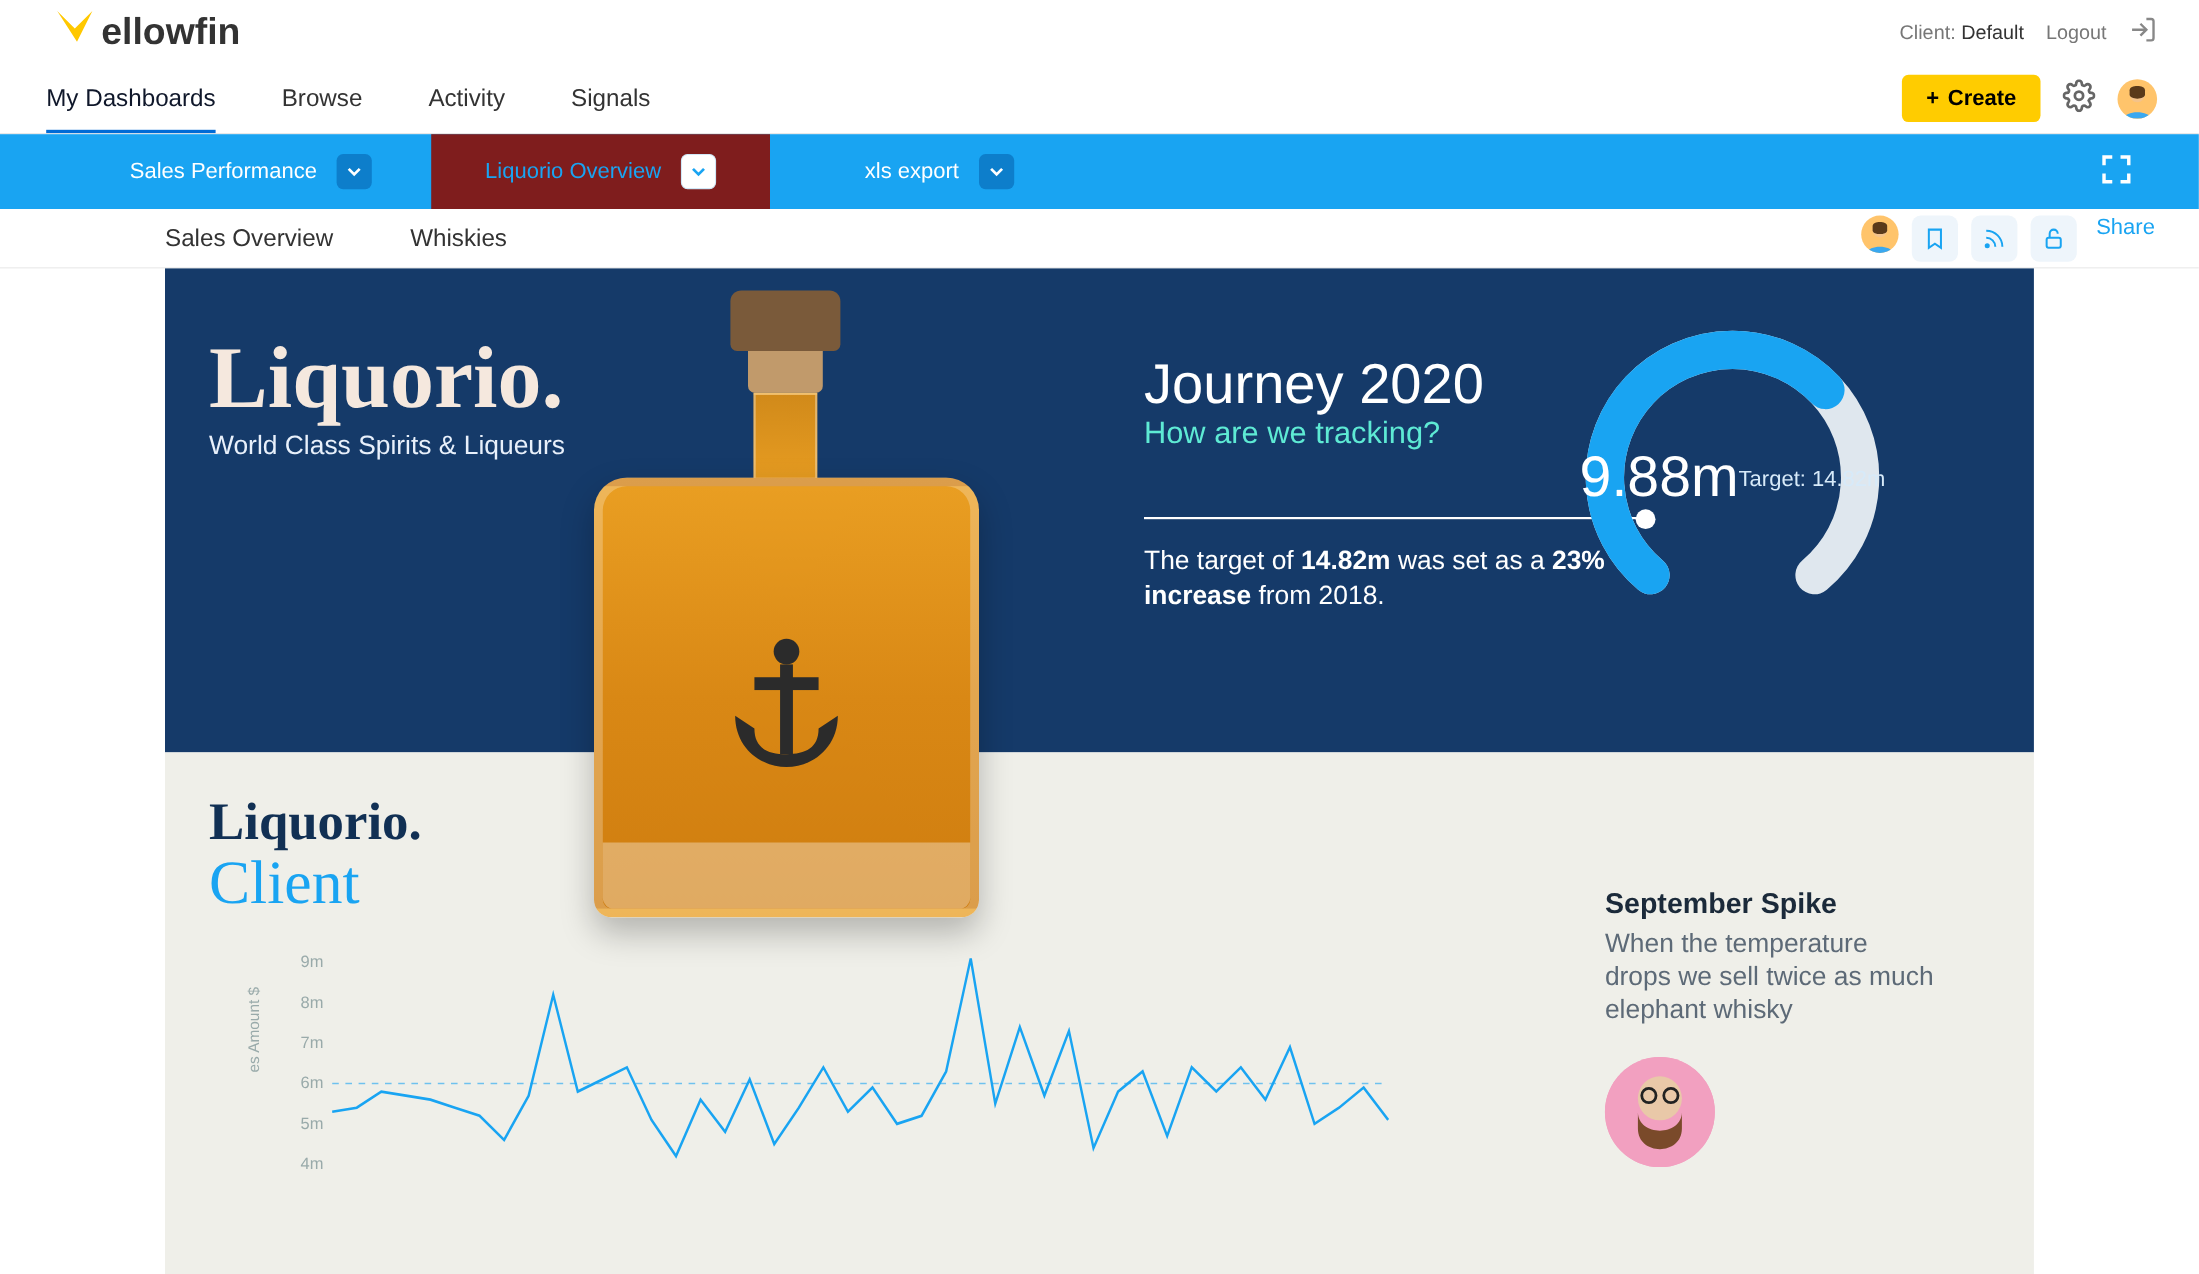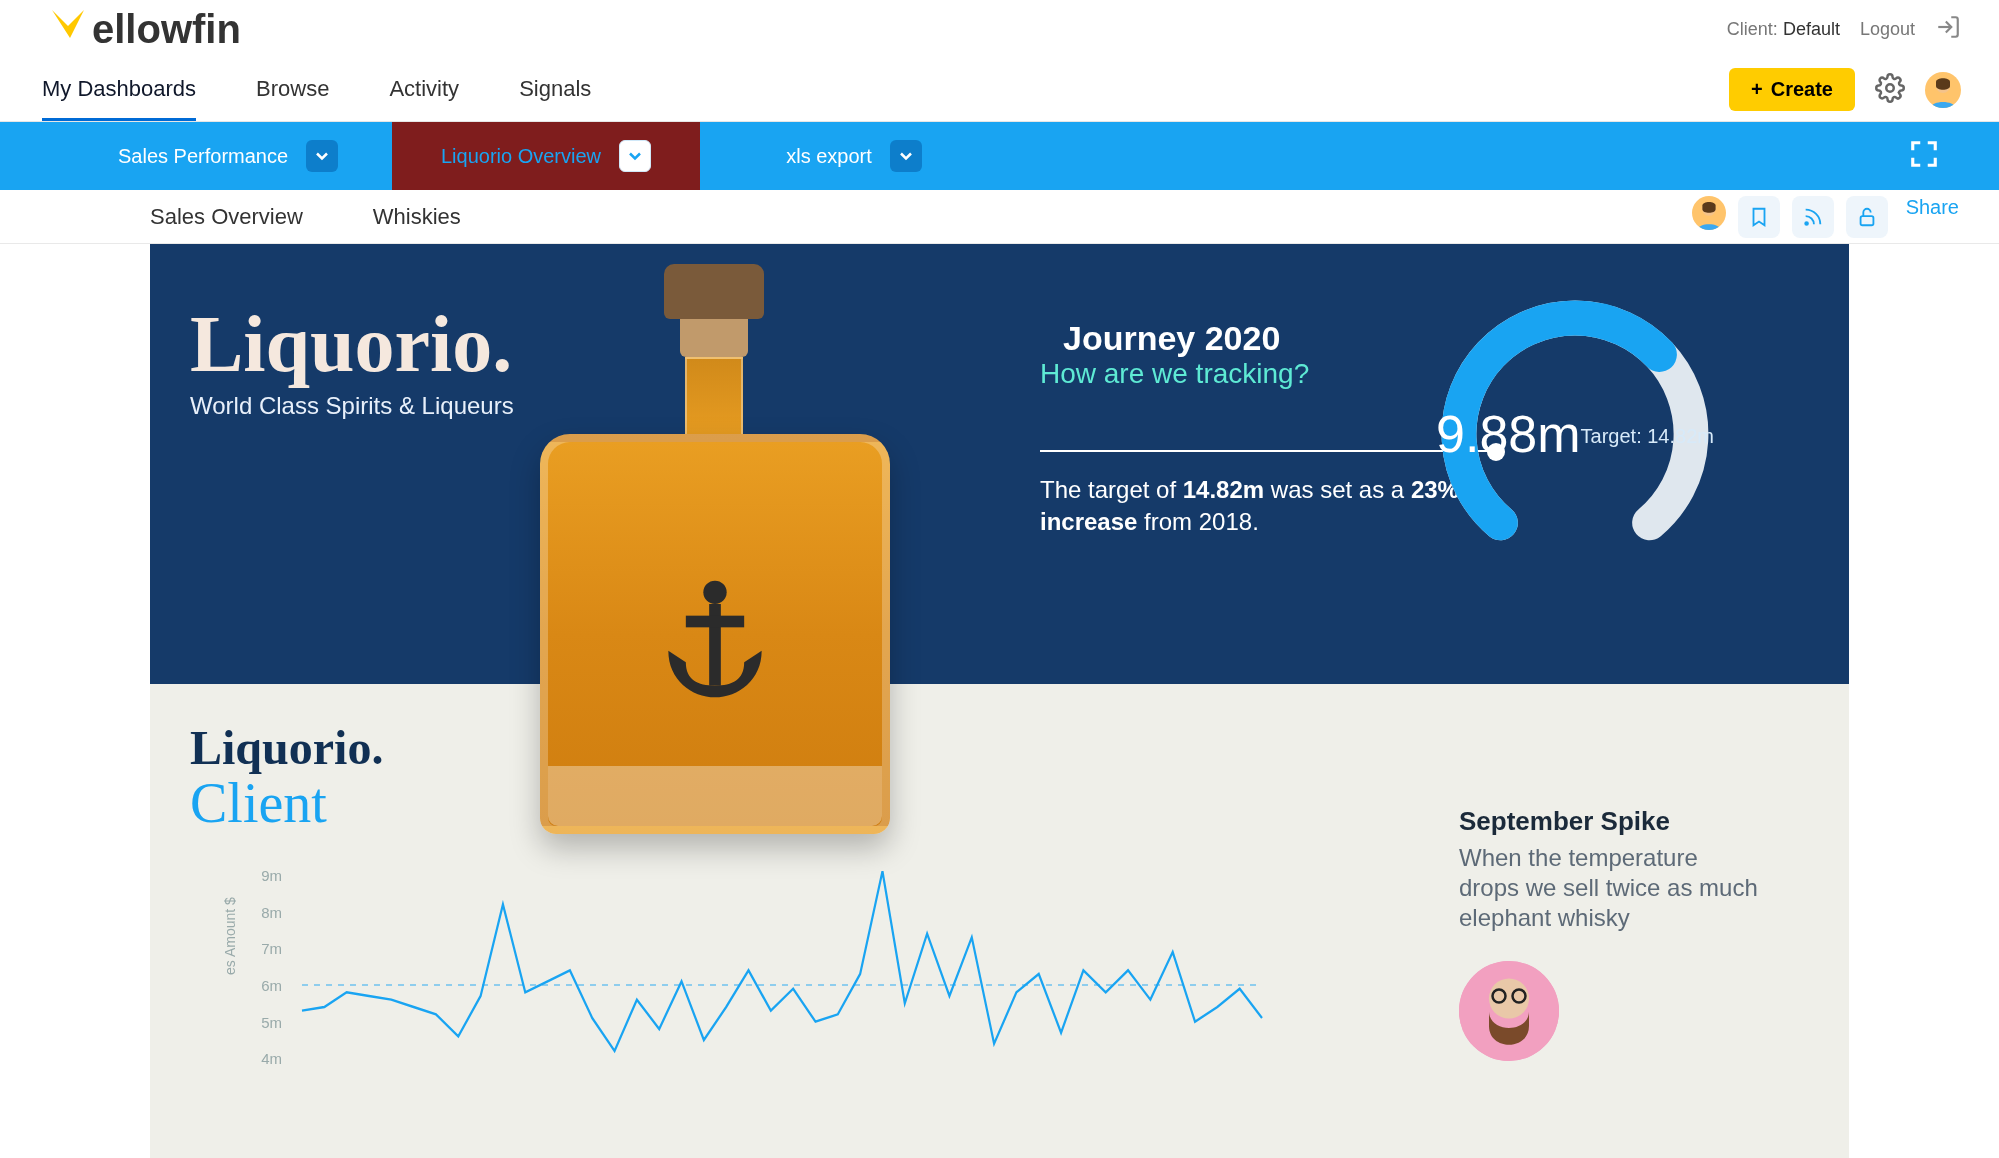--- a/index.html
+++ b/index.html
@@ -15,21 +15,21 @@
     display: flex;
     align-items: center;
     justify-content: space-between;
     height: 58px;
     padding: 0 38px 0 50px;
   }
   .logo {
     display: flex;
     align-items: center;
     gap: 6px;
-    font-size: 40px;
+    font-size: 34px;
     font-weight: 700;
     color: #333;
   }
   .logo-mark { color: #ffc800; font-size: 34px; }
   .top-right {
     display: flex; align-items: center; gap: 20px;
     font-size: 18px; color: #777;
   }
   .client-text .val { color: #333; }
   .logout-icon svg { width: 26px; height: 26px; stroke: #888; }
@@ -117,21 +117,21 @@
   }
   .cap { position:absolute; left:164px; top:0; width:100px; height:55px; background:#7a5a3a; border-radius:10px 10px 6px 6px; }
   .cork { position:absolute; left:180px; top:55px; width:68px; height:38px; background:#c19a6b; border-radius:0 0 6px 6px; }
   .neck { position:absolute; left:185px; top:93px; width:58px; height:90px; background:linear-gradient(#d18a1a,#e99e22); border:2px solid rgba(255,255,255,0.35); }
   .body { position:absolute; left:40px; top:170px; width:350px; height:400px; background:linear-gradient(#e99e22 0%, #d98815 50%, #cf7d0f 100%); border-radius:30px 30px 16px 16px; border:8px solid rgba(255,255,255,0.25); box-shadow:0 14px 30px rgba(0,0,0,0.25); }
   .body::after { content:""; position:absolute; inset:auto 0 0 0; height:60px; background:rgba(255,255,255,0.35); border-radius:0 0 10px 10px; }
   .anchor { position:absolute; left:145px; top:305px; color:#2b2b2b; }
   .anchor svg { width:140px; height:140px; fill:#2b2b2b; }
 
   .hero-right { position: absolute; left: 890px; right: 40px; top: 75px; }
-  .journey-title { font-size: 34px; font-weight: 700; margin-left: 23px; }
+  .journey-title { font-size: 51px; font-weight: 400; }
   .journey-sub { font-size: 28px; color: #5eead4; }
   .journey-line { border-top: 2px solid #fff; margin-top: 60px; width: 460px; position: relative; }
   .journey-dot { position:absolute; width:18px; height:18px; border-radius:50%; background:#fff; top:-9px; right:-5px; }
   .journey-desc { font-size: 24px; margin-top: 22px; max-width: 430px; line-height: 1.35; }
   .journey-desc b { font-weight: 700; }
 
   .gauge-wrap { position:absolute; left:calc(890px + 390px); top:45px; width:290px; height:290px; }
   .gauge-wrap svg { width:290px; height:290px; }
   .gauge-center { position:absolute; inset:0; display:flex; flex-direction:row; align-items:center; justify-content:center; }
   .gauge-value { font-size:52px; font-weight:400; }
@@ -144,21 +144,21 @@
   .panel-title { font-family: Georgia, serif; font-weight: 900; font-size: 48px; color: #113054; }
   .panel-subtitle { font-family: Georgia, serif; font-weight: 400; font-size: 56px; color: #19a4f2; margin-top:-4px; }
 
   .ann { position:absolute; right: 90px; top: 122px; width: 300px; }
   .ann-title { font-size: 26px; font-weight: 600; color: #1b2a3a; }
   .ann-body { font-size: 24px; color: #5d6a77; margin-top: 6px; line-height: 1.25; }
   .ann-avatar { margin-top: 28px; width: 100px; height: 100px; border-radius: 50%; background: #f2a0c0; display:flex; align-items:center; justify-content:center; overflow:hidden; }
 
   .chart-area { position: relative; margin-top: 40px; height: 220px; width: 1020px; margin-left: 52px; }
   .y-axis { position:absolute; left:0; top:0; bottom:0; width:58px; font-size:15px; color:#9aa; }
-  .y-axis div { position:absolute; right:18px; transform: translateY(-50%); }
+  .y-axis div { position:absolute; right:6px; transform: translateY(-50%); }
   .y-label { position:absolute; left:-20px; top:50%; transform: rotate(-90deg) translateX(10px); transform-origin:left top; font-size:14px; color:#9aa; white-space:nowrap; }
   .plot { position:absolute; left:60px; right:0; top:0; bottom:0; }
   .plot svg { width:100%; height:100%; overflow:visible; }
   .grid-dash { stroke:#19a4f2; stroke-width:1.4; stroke-dasharray:6 6; opacity:0.6; }
   .series { fill:none; stroke:#19a4f2; stroke-width:2.2; }
 
 </style>
 </head>
 <body>
 

